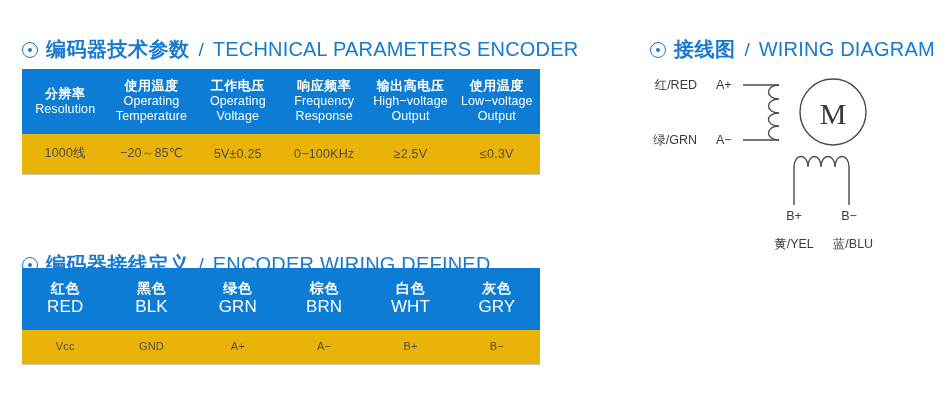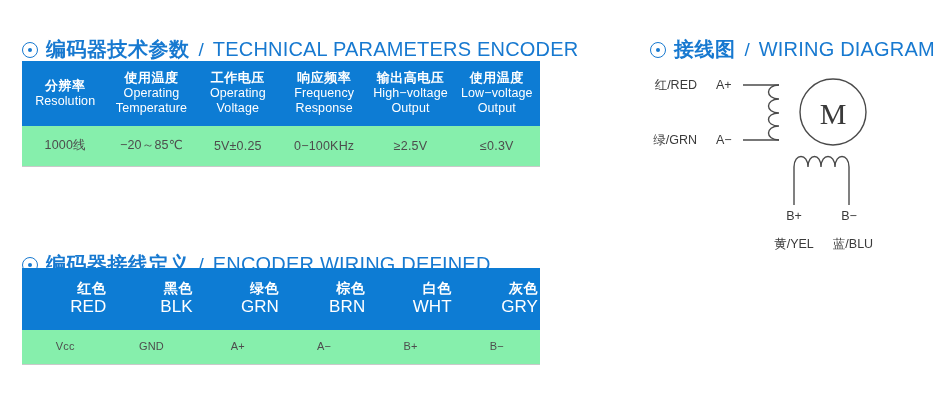--- a/index.html
+++ b/index.html
@@ -87,31 +87,31 @@
     line-height: 15px;
     font-weight: normal;
     letter-spacing: 0.1px;
   }
   .spec-table tbody td {
     text-align: center;
     font-size: 12.5px;
     color: #4d4d4d;
     padding: 11px 2px 12px;
     border-bottom: 1px solid #c9c9c9;
-    background: #86efac;
+    background: #eab308;
     letter-spacing: 0.2px;
   }
 
   
-  #table-technical { left: 22px; top: 61px; width: 518px; }
+  #table-technical { left: 22px; top: 69px; width: 518px; }
   #table-technical thead th { height: 46px; }
 
   
   #table-wiring { left: 22px; top: 268px; width: 518px; }
-  #table-wiring thead th { height: 40px; padding: 10px 2px 12px; text-align: right; }
+  #table-wiring thead th { height: 40px; padding: 10px 2px 12px; }
   #table-wiring .th-cn { font-size: 14px; line-height: 17px; }
   #table-wiring .th-en { font-size: 17px; line-height: 20px; }
   #table-wiring tbody td { font-size: 11px; padding: 10px 2px 12px; }
 
   
   #wiring-diagram {
     position: absolute;
     left: 648px;
     top: 62px;
     width: 290px;

